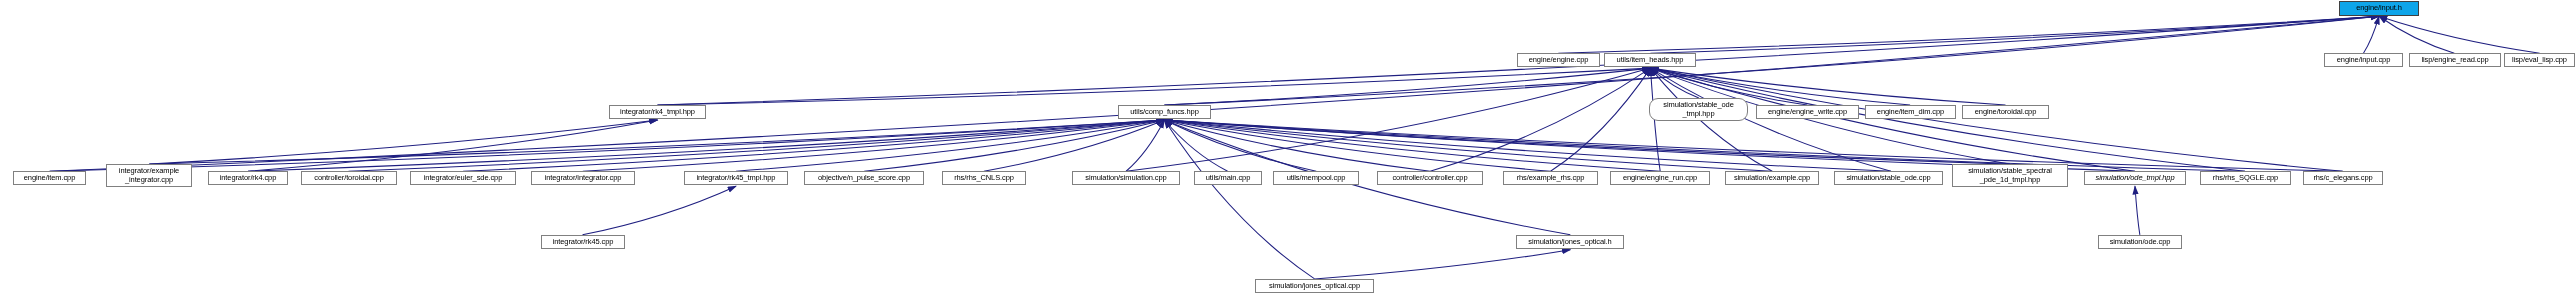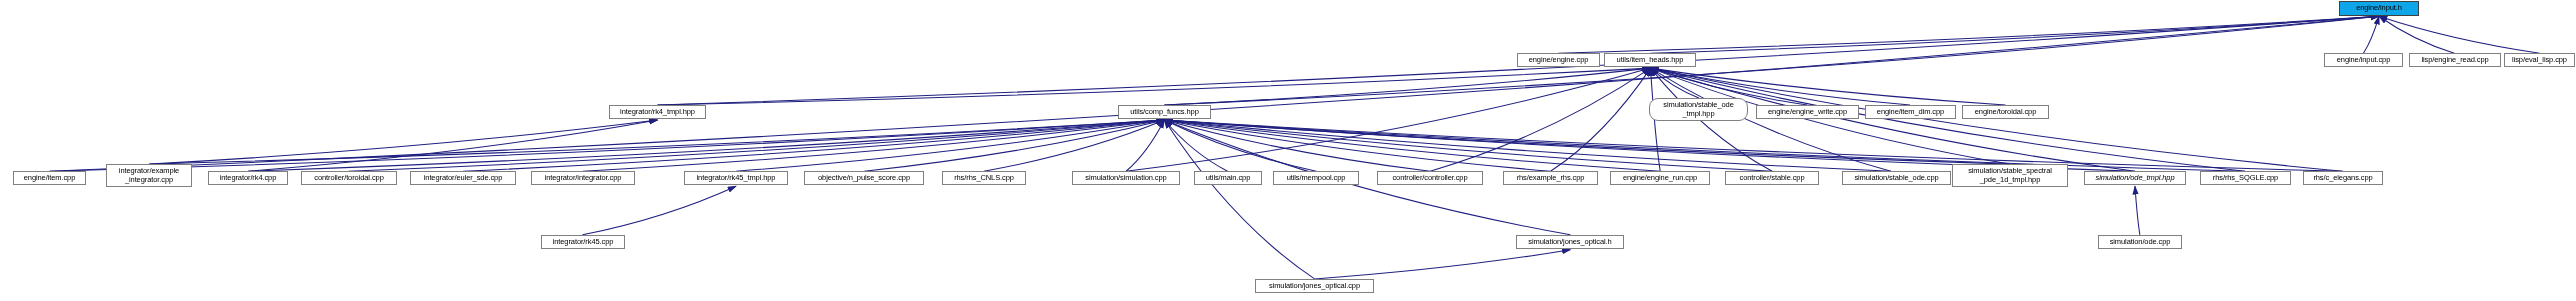--- a/index.html
+++ b/index.html
@@ -134,22 +134,22 @@
       <div class="node" style="left: 531px; top: 171px; width: 104px; height: 14.3px;">integrator/integrator.cpp</div>
       <div class="node" style="left: 684px; top: 171px; width: 104px; height: 14.3px;">integrator/rk45_tmpl.hpp</div>
       <div class="node" style="left: 804px; top: 171px; width: 120px; height: 14.3px;">objective/n_pulse_score.cpp</div>
       <div class="node" style="left: 942px; top: 171px; width: 84px; height: 14.3px;">rhs/rhs_CNLS.cpp</div>
       <div class="node" style="left: 1072px; top: 171px; width: 108px; height: 14.3px;">simulation/simulation.cpp</div>
       <div class="node" style="left: 1194px; top: 171px; width: 68px; height: 14.3px;">utils/main.cpp</div>
       <div class="node" style="left: 1273px; top: 171px; width: 86px; height: 14.3px;">utils/mempool.cpp</div>
       <div class="node" style="left: 1377px; top: 171px; width: 106px; height: 14.3px;">controller/controller.cpp</div>
       <div class="node" style="left: 1503px; top: 171px; width: 95px; height: 14.3px;">rhs/example_rhs.cpp</div>
       <div class="node" style="left: 1610px; top: 171px; width: 100px; height: 14.3px;">engine/engine_run.cpp</div>
-      <div class="node" style="left: 1725px; top: 171px; width: 94px; height: 14.3px;">controller/stable.cpp</div>
-      <div class="node" style="left: 1834px; top: 171px; width: 109px; height: 14.3px; margin-left: 8px;">simulation/stable_ode.cpp</div>
+      <div class="node" style="left: 1725px; top: 171px; width: 94px; height: 14.3px;">simulation/example.cpp</div>
+      <div class="node" style="left: 1834px; top: 171px; width: 109px; height: 14.3px;">simulation/stable_ode.cpp</div>
       <div class="node" style="left: 1952px; top: 164px; width: 116px; height: 23.4px;">simulation/stable_spectral
 _pde_1d_tmpl.hpp</div>
       <div class="node" style="left: 2084px; top: 171px; width: 102px; height: 14.3px; font-style: italic;">simulation/ode_tmpl.hpp</div>
       <div class="node" style="left: 2200px; top: 171px; width: 91px; height: 14.3px;">rhs/rhs_SQGLE.cpp</div>
       <div class="node" style="left: 2303px; top: 171px; width: 80px; height: 14.3px;">rhs/c_elegans.cpp</div>
       <div class="node" style="left: 541px; top: 235px; width: 84px; height: 14.3px;">integrator/rk45.cpp</div>
       <div class="node" style="left: 1516px; top: 235px; width: 108px; height: 14.3px;">simulation/jones_optical.h</div>
       <div class="node" style="left: 2098px; top: 235px; width: 84px; height: 14.3px;">simulation/ode.cpp</div>
       <div class="node" style="left: 1255px; top: 279px; width: 119px; height: 14.3px;">simulation/jones_optical.cpp</div>
     </div>

